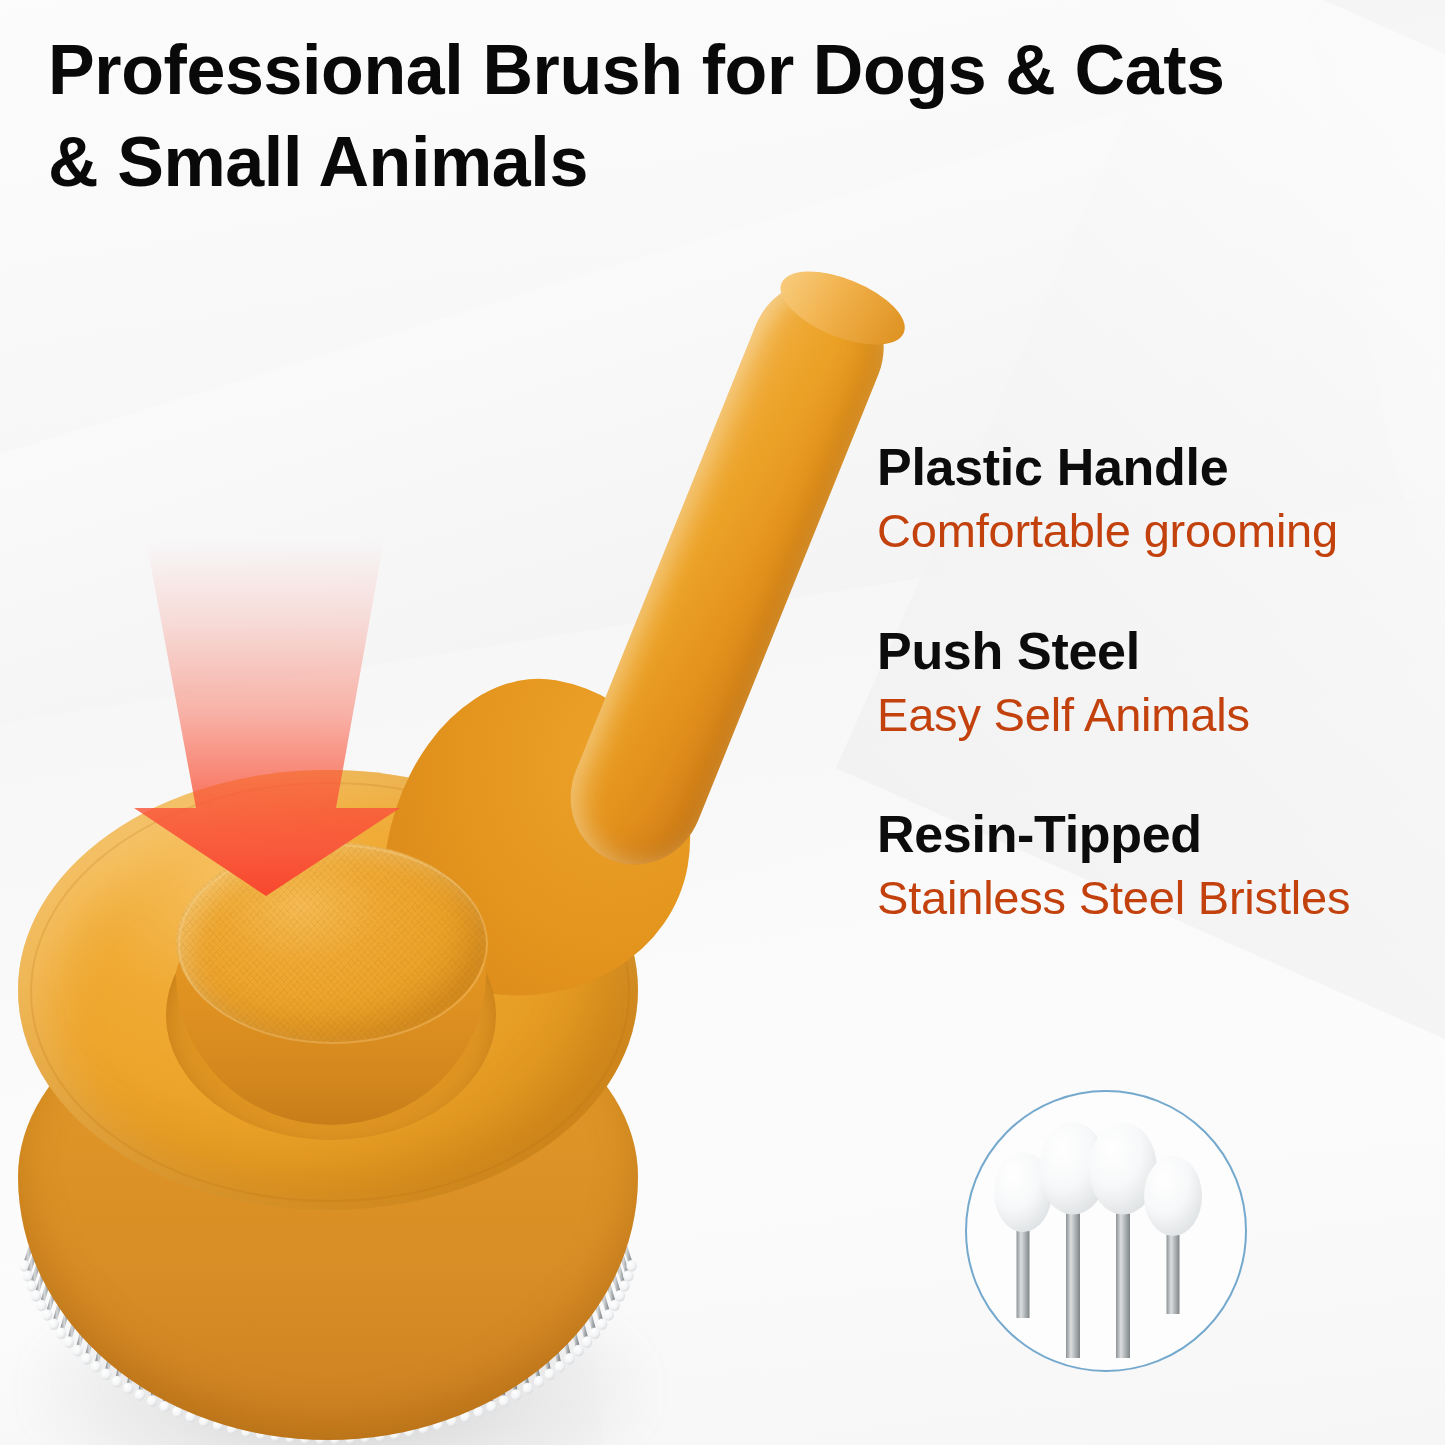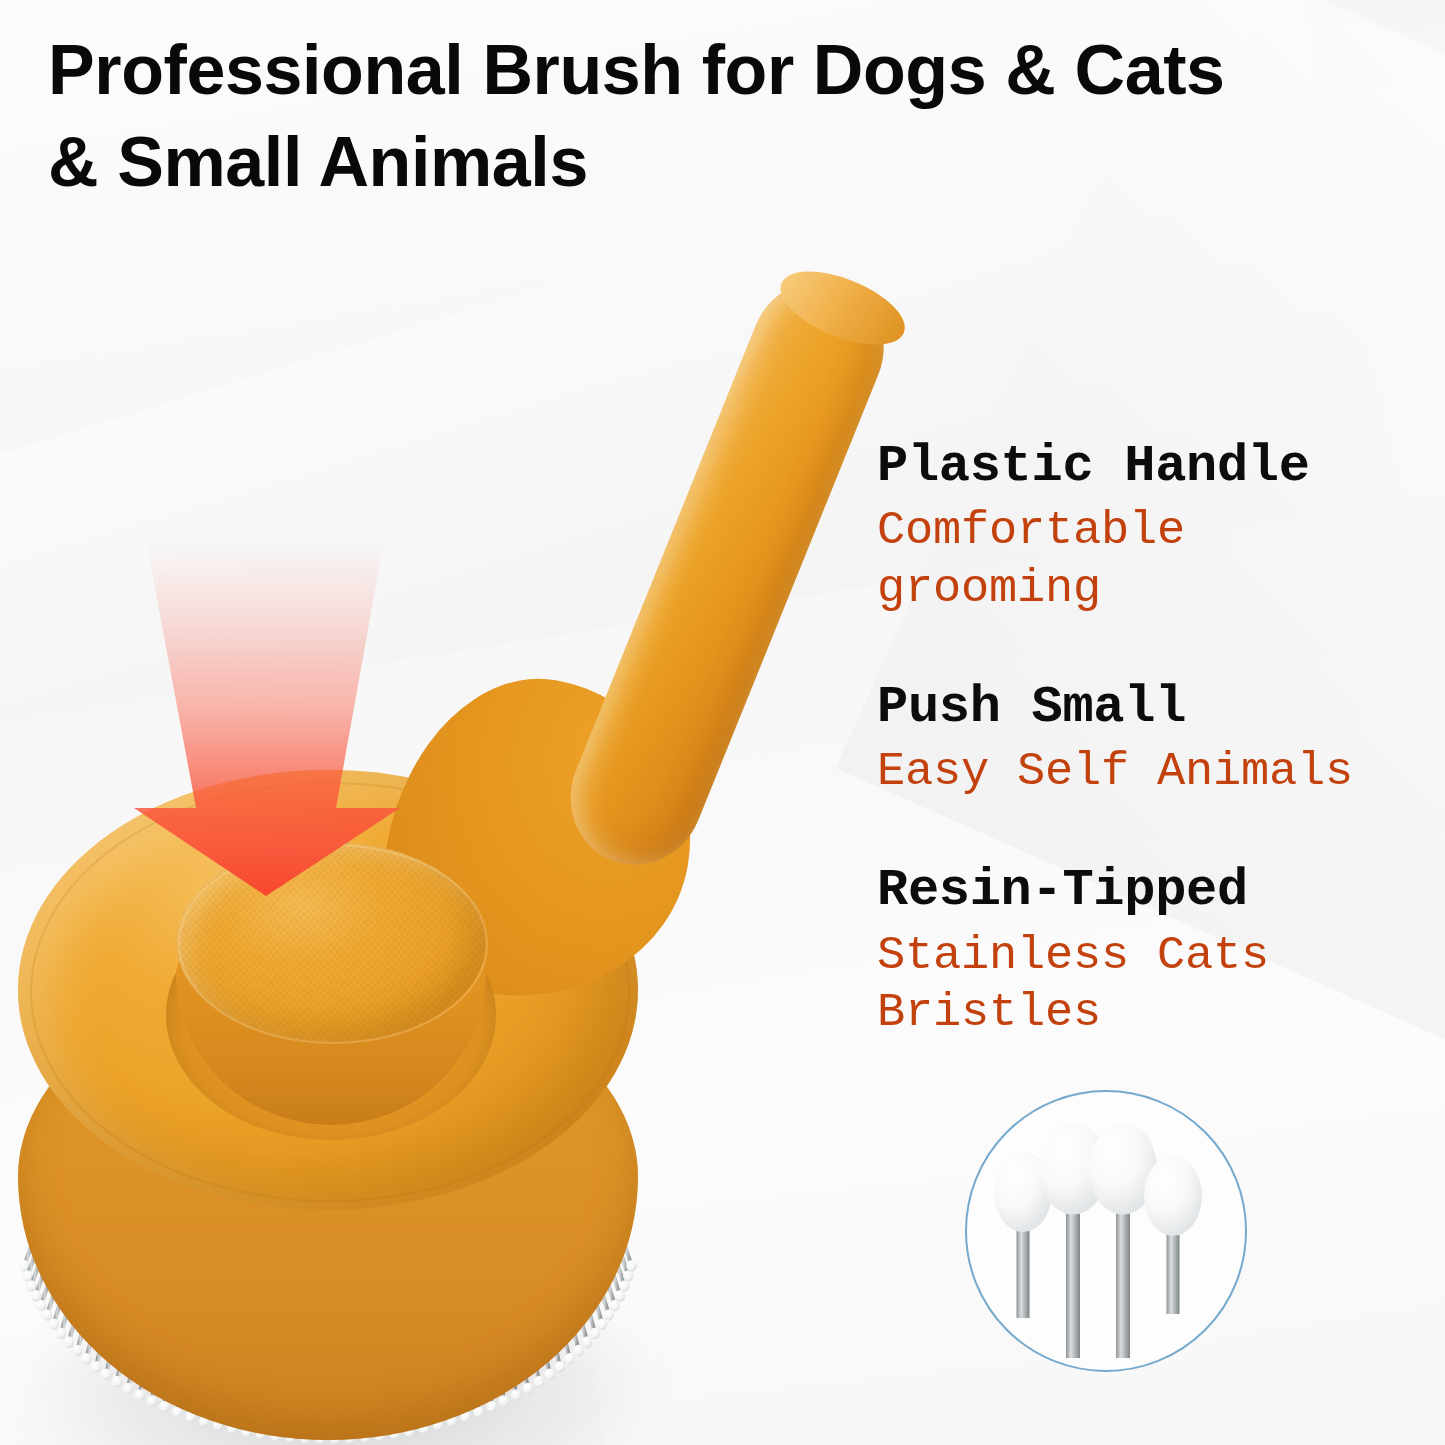--- a/index.html
+++ b/index.html
@@ -31,21 +31,21 @@
   .facet-f{top:-60px;left:-200px;width:760px;height:520px;
     background:linear-gradient(150deg,#e9e9ea 0%,#f4f4f5 100%);
     transform:rotate(-14deg);opacity:.75;}
 
   
   .title{position:absolute;left:48px;top:24px;width:1340px;
     font-size:70px;font-weight:bold;line-height:1.32;color:#090909;
     letter-spacing:-0.4px;white-space:pre-line;}
 
   
-  .features{position:absolute;left:877px;top:438px;width:560px;font-family:Liberation Mono, monospace;}
+  .features{position:absolute;left:877px;top:438px;width:560px;}
   .feature{margin-bottom:62px;}
   .feature:last-child{margin-bottom:0;}
   .f-head{font-size:52px;font-weight:bold;color:#0c0c0c;line-height:1.12;letter-spacing:-0.3px;}
   .f-sub{font-size:47px;font-weight:normal;color:#c2410c;line-height:1.22;margin-top:6px;letter-spacing:-0.2px;}
 
   
   .product{position:absolute;left:-40px;top:210px;width:1000px;height:1240px;}
   .shadow-floor{position:absolute;left:70px;top:1055px;width:620px;height:250px;
     background:radial-gradient(ellipse at 50% 50%,rgba(120,118,116,.30) 0%,rgba(140,138,136,.12) 48%,rgba(255,255,255,0) 74%);
     filter:blur(14px);}
@@ -298,27 +298,27 @@
   </div>
 
   <div class="features">
 
     <div class="feature">
       <div class="f-head">Plastic Handle</div>
       <div class="f-sub">Comfortable grooming</div>
     </div>
 
     <div class="feature">
-      <div class="f-head">Push Small</div>
+      <div class="f-head">Push Steel</div>
       <div class="f-sub">Easy Self Animals</div>
     </div>
 
     <div class="feature">
       <div class="f-head">Resin-Tipped</div>
-      <div class="f-sub">Stainless Cats Bristles</div>
+      <div class="f-sub">Stainless Steel Bristles</div>
     </div>
 
   </div>
 
   <div class="inset">
     <div class="inset-ring"></div>
     <svg class="inset-svg" viewBox="0 0 300 320">
       <defs>
         <linearGradient id="pinG2" x1="0" y1="0" x2="1" y2="0">
           <stop offset="0%" stop-color="#8d9295"></stop>

